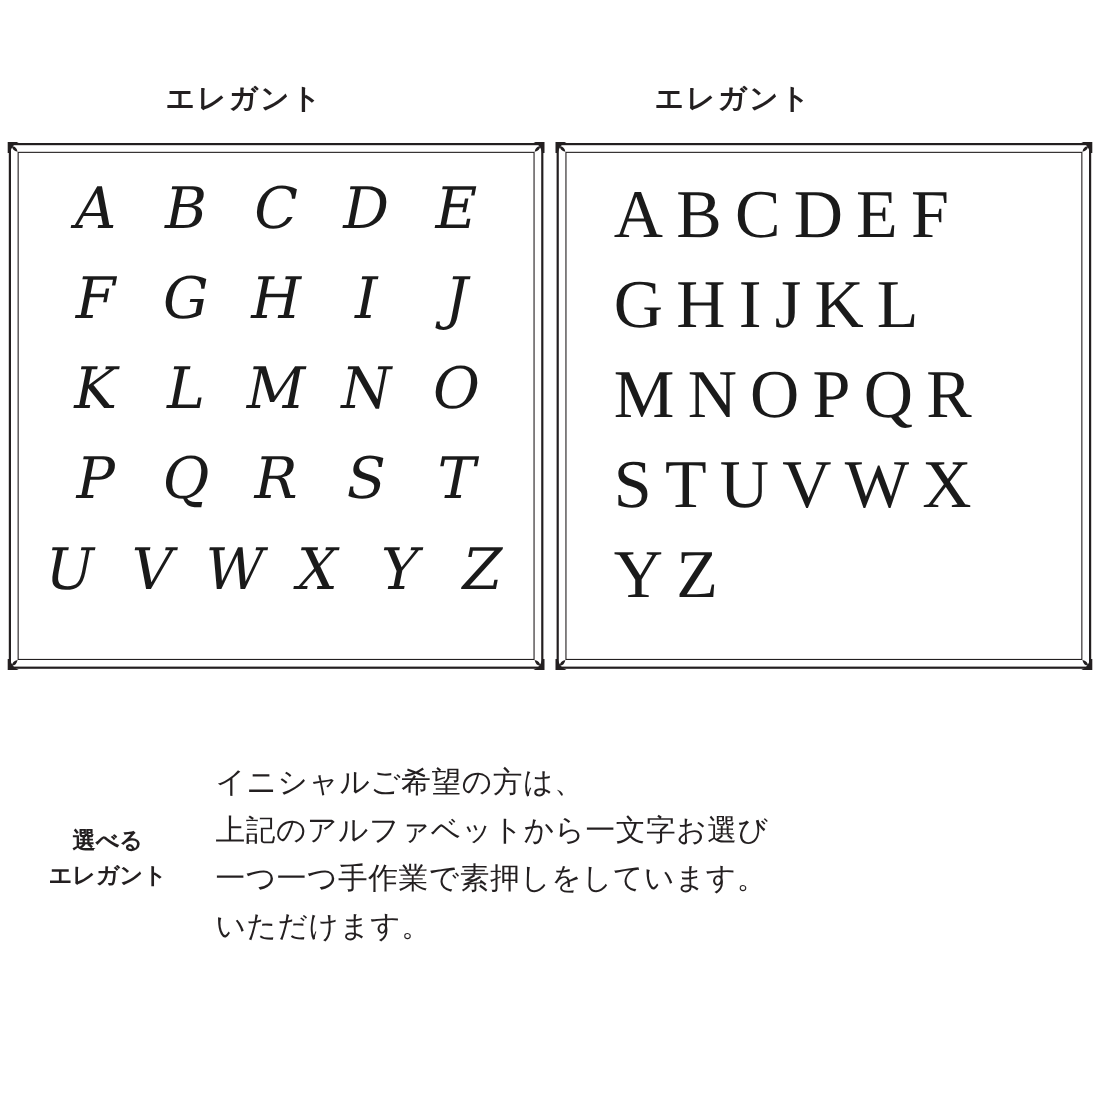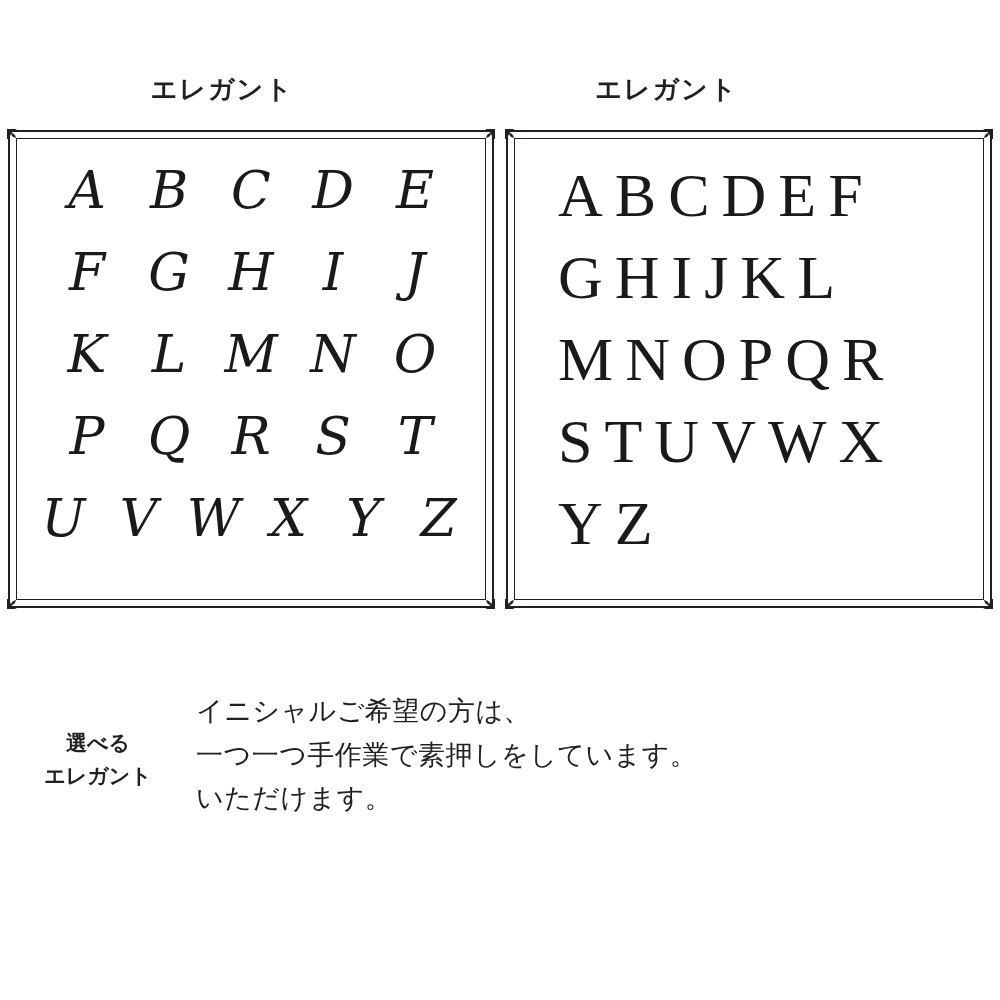--- a/index.html
+++ b/index.html
@@ -301,18 +301,19 @@
 
   </div>
 
   <div class="note">
     <div class="note-label">
       <div>選べる</div>
       <div>エレガント</div>
     </div>
     <div class="note-body">
       <div class="note-line">イニシャルご希望の方は、</div>
+      <div class="note-line">上記のアルファベットから一文字お選び</div>
       <div class="note-line">一つ一つ手作業で素押しをしています。</div>
       <div class="note-line">いただけます。</div>
     </div>
   </div>
 
 </div>
 
 </body></html>

